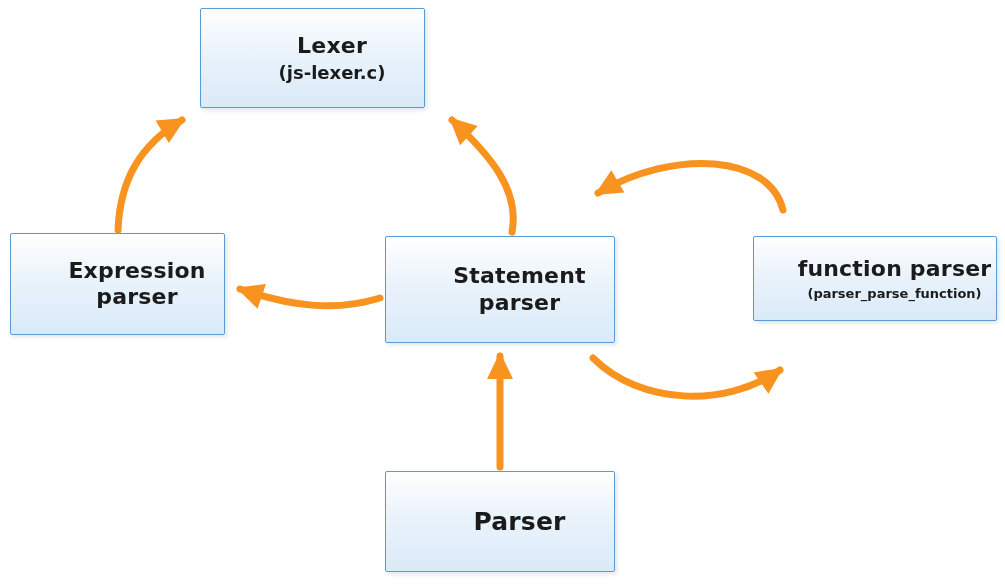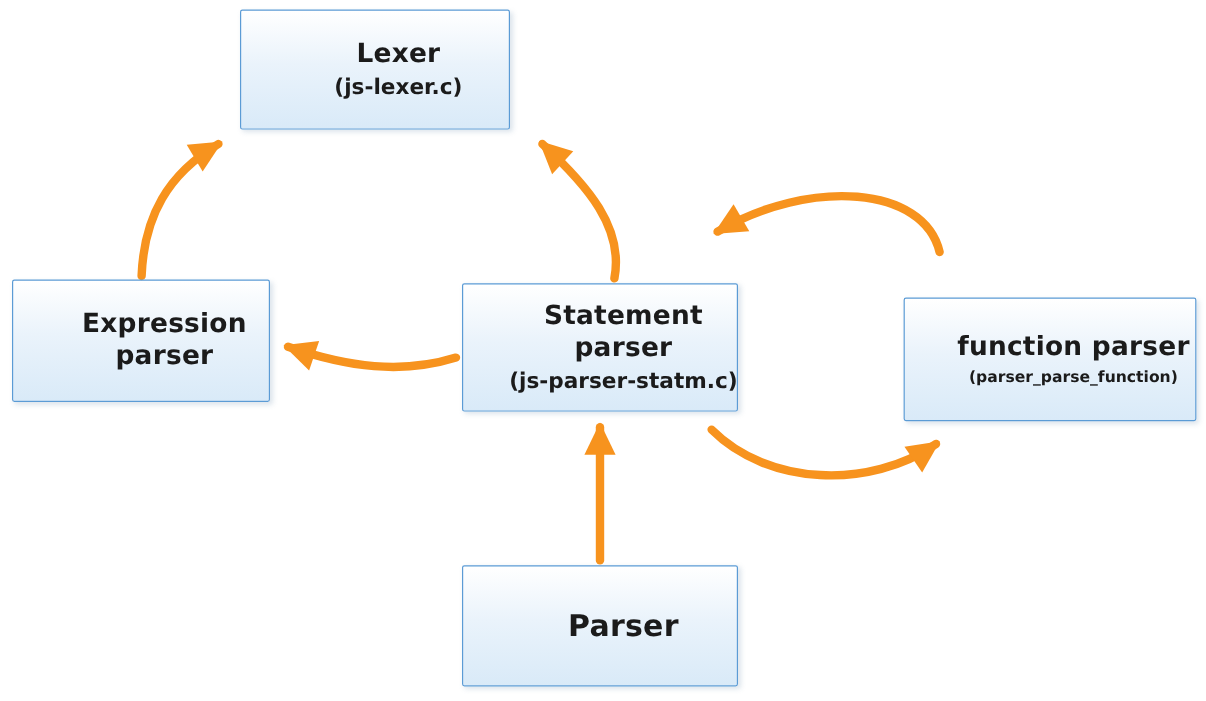--- a/index.html
+++ b/index.html
@@ -46,21 +46,21 @@
   }
   .node-sub {
     font-size: 18px;
     font-weight: 700;
     margin-top: 3px;
     white-space: nowrap;
   }
   .node-lexer             { left: 200px; top: 8px;   width: 225px; height: 100px; }
   .node-expression-parser { left: 10px;  top: 233px; width: 215px; height: 102px; }
   .node-statement-parser  { left: 385px; top: 236px; width: 230px; height: 107px; }
-  .node-function-parser   { left: 753px; top: 248px; width: 244px; height: 103px; }
+  .node-function-parser   { left: 753px; top: 236px; width: 244px; height: 85px; }
   .node-parser            { left: 385px; top: 471px; width: 230px; height: 101px; }
   .node-parser .node-title { font-size: 25px; }
   .node-function-parser .node-sub { font-size: 13px; }
 </style>
 </head>
 <body>
 
 <div class="canvas">
 
   <svg class="edges-svg" viewBox="0 0 1005 584" xmlns="http://www.w3.org/2000/svg">
@@ -89,21 +89,20 @@
   </div>
 
   <div class="node node-expression-parser">
     <div class="node-title">Expression
 parser</div>
   </div>
 
   <div class="node node-statement-parser">
     <div class="node-title">Statement
 parser</div>
-    <div class="node-sub">(js-parser-statm.c)</div>
   </div>
 
   <div class="node node-function-parser">
     <div class="node-title">function parser</div>
     <div class="node-sub">(parser_parse_function)</div>
   </div>
 
   <div class="node node-parser">
     <div class="node-title">Parser</div>
   </div>

